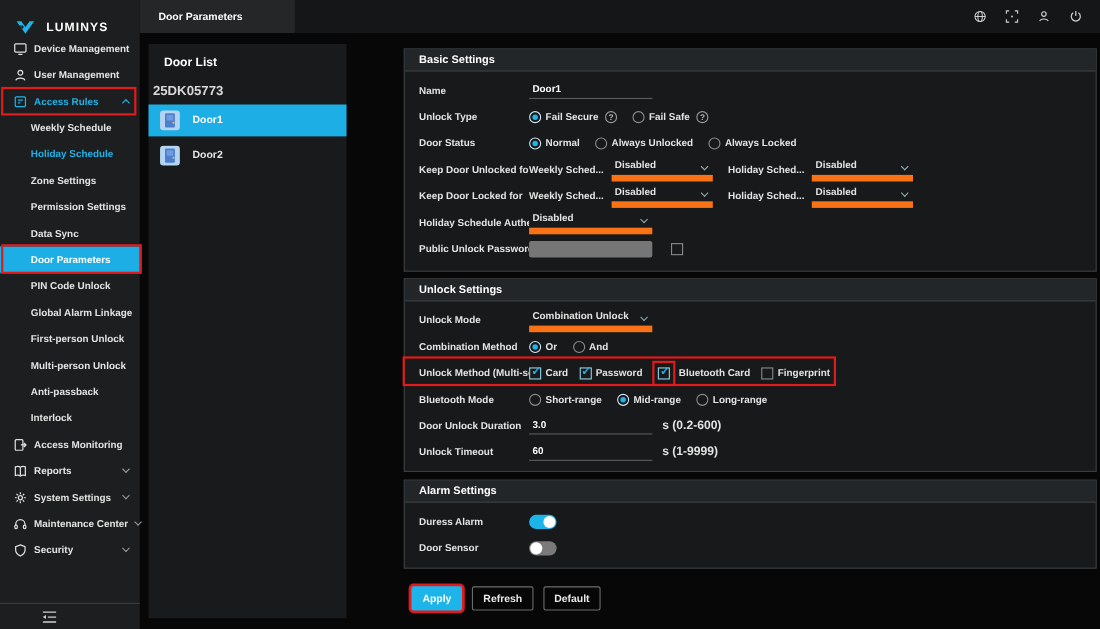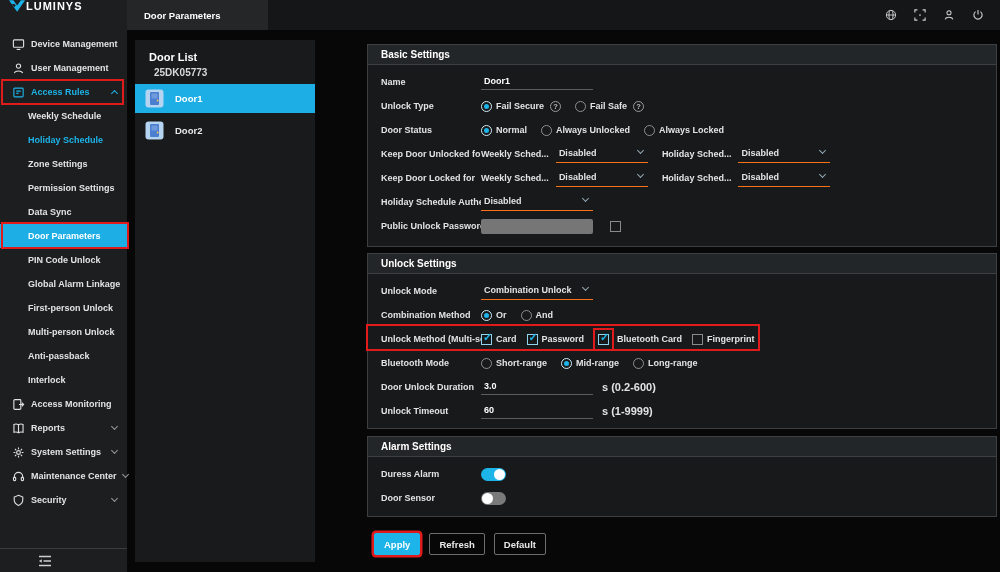--- a/index.html
+++ b/index.html
@@ -7,39 +7,39 @@
   .app{position:relative;width:1000px;height:572px;background:#070708;overflow:hidden;color:#e6e6e6}
 
   
   .topbar{position:absolute;left:127px;top:0;width:873px;height:30px;background:#151617;display:flex;align-items:center}
   .toptab{width:141px;height:30px;background:#242628;display:flex;align-items:center;padding-left:17px;font-size:9.5px;font-weight:bold;color:#fff;cursor:pointer}
   .topicons{margin-left:auto;display:flex;align-items:center;gap:17px;padding-right:16px}
   .topicons svg{display:block;cursor:pointer}
 
   
   .sidebar{position:absolute;left:0;top:0;width:127px;height:572px;background:#1c1e1f;z-index:2}
-  .logo{height:31px;display:flex;align-items:flex-start;gap:0;padding-left:9px}
+  .logo{height:31px;display:flex;align-items:flex-end;gap:10px;padding-left:15px}
   .brand{font-size:11px;font-weight:bold;letter-spacing:1px;color:#fff}
   .nav{position:absolute;top:32px;left:0;width:127px}
   .nitem{height:24px;display:flex;align-items:center;gap:6px;padding:0 10px 0 12px;font-size:9px;font-weight:bold;color:#e3e3e3;cursor:pointer;white-space:nowrap}
   .nitem svg{flex-shrink:0}
   .nsub{padding-left:28px}
   .cyan{color:#1db4ea}
   .active-bg{background:#1caee4;color:#fff}
   .chev{width:5px;height:5px;border-right:1.3px solid #999;border-bottom:1.3px solid #999;flex-shrink:0}
   .chev.up{transform:rotate(-135deg);margin-left:auto;margin-top:3px}
   .chev.down{transform:rotate(45deg);margin-left:auto;margin-top:-3px}
   .chev.accent{border-color:#1db4ea}
   .sfoot{position:absolute;left:0;bottom:0;width:127px;height:24px;border-top:1px solid #3a3c3e;display:flex;align-items:center;padding-left:38px}
   .sfoot svg{cursor:pointer}
 
   
   .doorpanel{position:absolute;left:135px;top:40px;width:180px;height:522px;background:#181a1b;z-index:1}
   .dp-title{padding:11px 0 0 14px;font-size:11px;font-weight:bold;color:#fff}
-  .dp-dev{margin-top:4px;padding-left:19px;font-size:10px;font-weight:bold;color:#d9d9d9}
+  .dp-dev{margin-top:12px;padding-left:4px;font-size:12px;font-weight:bold;color:#d9d9d9}
   .doors{margin-top:6px}
   .door-item{height:29px;display:flex;align-items:center;gap:11px;padding-left:10px;font-size:9.5px;font-weight:bold;color:#e8e8e8;cursor:pointer}
   .door-item.sel{background:#1caee4;color:#fff}
   .door-item + .door-item{margin-top:3px}
 
   
   .main{position:absolute;left:367px;top:44px;width:630px;height:440px}
   .section{position:absolute;left:0;width:630px;border:1px solid #3d4042;background:#17191a}
   .sec-basic{top:0;height:203px}
   .sec-unlock{top:209px;height:176px}
@@ -58,21 +58,21 @@
   .radio.on{border-color:#cfeaf6}
   .radio.on::after{content:"";position:absolute;left:2px;top:2px;width:5px;height:5px;border-radius:50%;background:#1db4ea}
   .help{width:11px;height:11px;border:1px solid #9a9a9a;border-radius:50%;position:relative;margin-left:2px;cursor:pointer;flex-shrink:0}
   .help::after{content:"?";position:absolute;left:0;top:0;width:9px;height:9px;font-size:7.5px;font-weight:bold;color:#bdbdbd;display:flex;align-items:center;justify-content:center}
   .cb{width:11px;height:11px;border:1px solid #8a8a8a;position:relative;flex-shrink:0}
   .cb.on{border-color:#8fd4ec}
   .cb.on::after{content:"\2713";position:absolute;left:1px;top:-4px;font-size:11px;font-weight:bold;color:#1db4ea}
   .cb-anno{display:inline-flex;align-items:center;border:2.5px solid #e11b1b;padding:4px 3px;margin:-4px -1px}
 
   .uinput{width:112px;background:transparent;border:none;border-bottom:1px solid #5c5c5c;color:#fff;font-family:"Liberation Sans",sans-serif;font-size:9px;font-weight:bold;padding:2px 3px 3px;outline:none}
-  .dd{display:flex;justify-content:space-between;align-items:flex-start;border-bottom:1px solid #f97316;padding:2px 5px 4px 3px;cursor:pointer}
+  .dd{display:flex;justify-content:space-between;align-items:flex-end;border-bottom:6px solid #f97316;padding:2px 5px 4px 3px;cursor:pointer}
   .dd .val{font-size:9px;font-weight:bold;color:#e3e3e3;white-space:nowrap}
   .dd .chev{margin:0 0 1px 6px;border-color:#93a9b4}
   .w110{width:112px}
   .w92{width:92px}
   .unit{font-size:11px;font-weight:bold;color:#e3e3e3;margin-left:9px;white-space:nowrap}
   .dis-input{width:112px;height:15px;background:#767676;border-radius:2px}
   .pw-cb{margin-left:17px}
 
   .toggle{width:25px;height:13px;border-radius:7px;background:#7a7a7a;position:relative;cursor:pointer}
   .toggle .knob{position:absolute;top:1px;width:11px;height:11px;border-radius:50%;background:#fff;left:1px}

